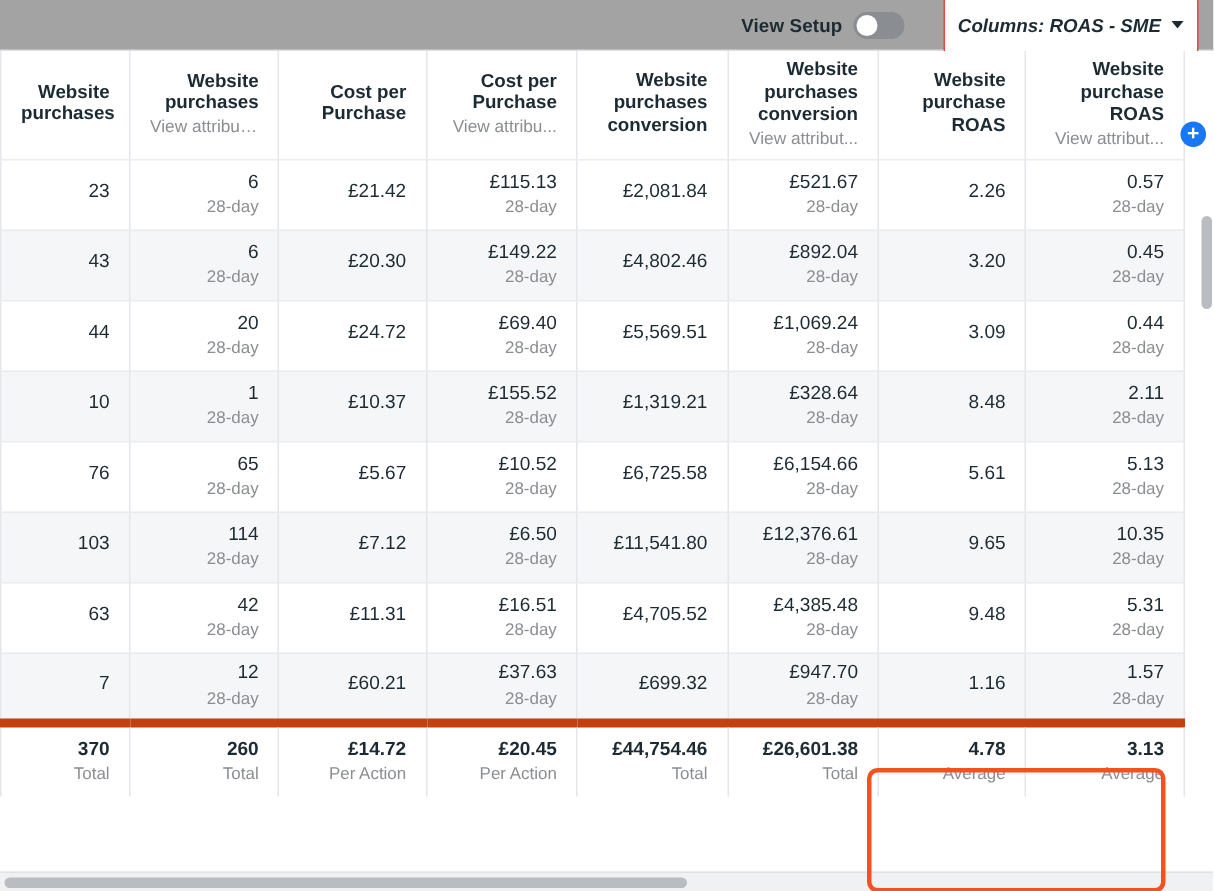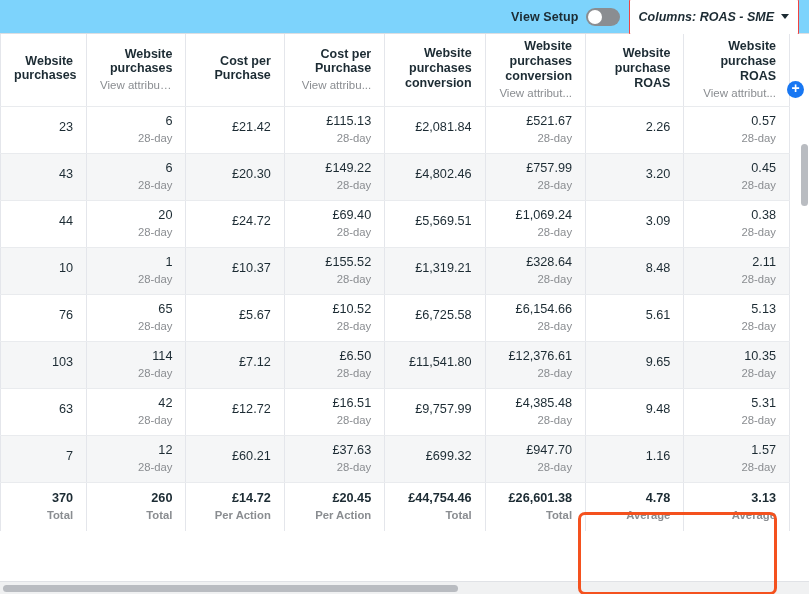--- a/index.html
+++ b/index.html
@@ -15,27 +15,27 @@
     position: relative;
     background: #ffffff;
     display: flex;
     flex-direction: column;
   }
 
   
   .toolbar {
     height: 34px;
     min-height: 34px;
-    background: #7dd3fc;
+    background: #a3a3a3;
     border-bottom: 1px solid #dcdee2;
     display: flex;
     align-items: center;
     justify-content: flex-end;
     padding: 0 10px 0 0;
-    gap: 9px;
+    gap: 26px;
   }
   .view-setup {
     display: flex;
     align-items: center;
     gap: 7px;
   }
   .view-setup-label {
     font-size: 12.5px;
     font-weight: bold;
     color: #1c2b33;
@@ -134,24 +134,24 @@
   tbody td .sub {
     display: block;
     color: #8a8d91;
     font-size: 11.3px;
     margin-top: 3px;
   }
   tr.total-row { height: 49px; }
   tr.total-row td {
     background: #ffffff;
     font-weight: bold;
-    border-top: 1px solid #c2410c;
+    border-top: 6px solid #c2410c;
     border-bottom: none;
   }
-  tr.total-row td .sub { font-weight: bold; }
+  tr.total-row td .sub { font-weight: normal; }
 
   
   col.c0 { width: 84px; }
   col.c1 { width: 97px; }
   col.c2 { width: 96px; }
   col.c3 { width: 98px; }
   col.c4 { width: 98px; }
   col.c5 { width: 98px; }
   col.c6 { width: 96px; }
   col.c7 { width: 103px; }
@@ -329,21 +329,21 @@
             </td>
           <td>
               <span class="val">£149.22</span>
               <span class="sub">28-day</span>
             </td>
           <td>
               <span class="val">£4,802.46</span>
               <span class="sub"></span>
             </td>
           <td>
-              <span class="val">£757.99</span>
+              <span class="val">£892.04</span>
               <span class="sub">28-day</span>
             </td>
           <td>
               <span class="val">3.20</span>
               <span class="sub"></span>
             </td>
           <td>
               <span class="val">0.45</span>
               <span class="sub">28-day</span>
             </td>
@@ -372,21 +372,21 @@
             </td>
           <td>
               <span class="val">£1,069.24</span>
               <span class="sub">28-day</span>
             </td>
           <td>
               <span class="val">3.09</span>
               <span class="sub"></span>
             </td>
           <td>
-              <span class="val">0.38</span>
+              <span class="val">0.44</span>
               <span class="sub">28-day</span>
             </td>
         </tr>
 
         <tr class="alt">
           <td>
               <span class="val">10</span>
               <span class="sub"></span>
             </td>
           <td>
@@ -492,29 +492,29 @@
         <tr>
           <td>
               <span class="val">63</span>
               <span class="sub"></span>
             </td>
           <td>
               <span class="val">42</span>
               <span class="sub">28-day</span>
             </td>
           <td>
-              <span class="val">£12.72</span>
+              <span class="val">£11.31</span>
               <span class="sub"></span>
             </td>
           <td>
               <span class="val">£16.51</span>
               <span class="sub">28-day</span>
             </td>
           <td>
-              <span class="val">£9,757.99</span>
+              <span class="val">£4,705.52</span>
               <span class="sub"></span>
             </td>
           <td>
               <span class="val">£4,385.48</span>
               <span class="sub">28-day</span>
             </td>
           <td>
               <span class="val">9.48</span>
               <span class="sub"></span>
             </td>

